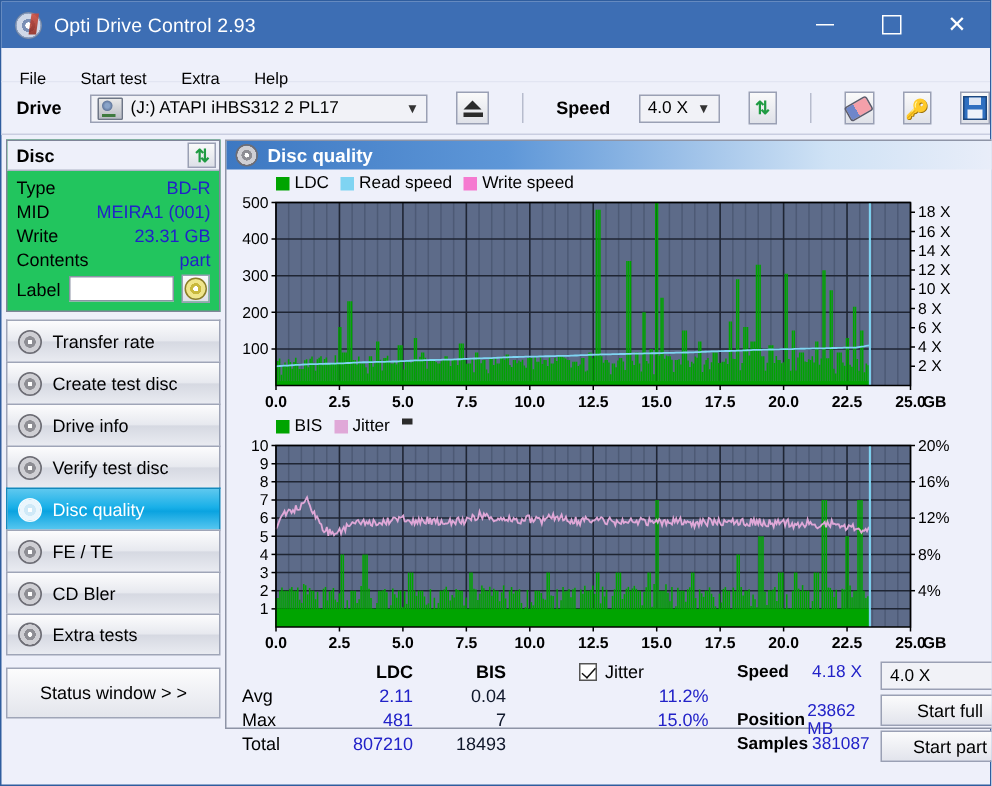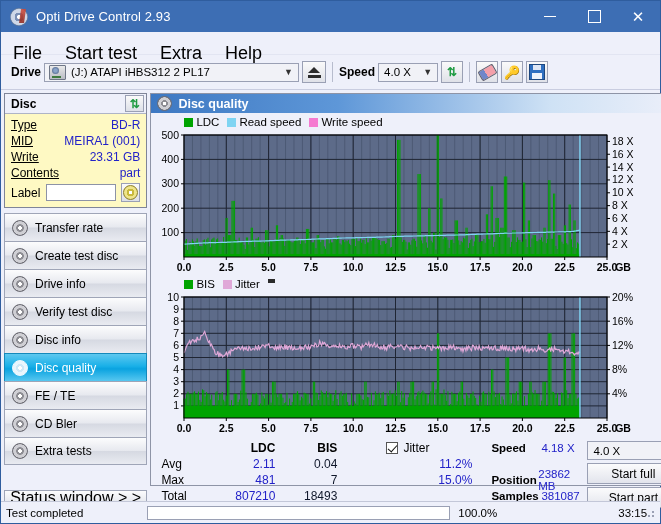--- a/index.html
+++ b/index.html
@@ -41,25 +41,25 @@
     color:#fff;font-size:13px;
   }
   .win-btn .minus{display:block;width:12px;height:1px;background:#fff;}
   .win-btn .square{display:block;width:11px;height:11px;border:1px solid #fff;}
   .win-btn .xsym{font-size:15px;line-height:1;}
   
   .menubar{
     height:22px;background:#eef0fa;display:flex;align-items:center;
     padding-left:10px;gap:19px;border-bottom:1px solid #e2e5f2;
   }
-  .menu-item{font-size:18px;color:#000;padding:1px 2px;margin-top:20px;}
+  .menu-item{font-size:11px;color:#000;padding:1px 2px;margin-top:20px;}
   
   .drivebar{
     height:34px;background:#eef0fa;display:flex;align-items:center;
-    padding-left:10px;gap:3px;border-bottom:1px solid #c9cde0;
+    padding-left:10px;gap:19px;border-bottom:1px solid #c9cde0;
   }
   .lbl-bold{font-weight:bold;font-size:12px;color:#000;}
   .combo{
     height:19px;background:#f1f2f7;border:1px solid #9aa0b4;
     display:flex;align-items:center;box-sizing:border-box;
     font-size:11.5px;color:#000;position:relative;
   }
   .combo .caret{
     margin-left:auto;margin-right:5px;font-size:9px;color:#333;
   }
@@ -101,31 +101,31 @@
   .ico-keys{font-size:13px;line-height:1;color:#c9a227;}
   .ico-save{
     width:14px;height:14px;background:#2f6fc0;border:1px solid #1d477f;position:relative;
   }
   .ico-save:before{content:"";position:absolute;left:3px;top:0;width:8px;height:5px;background:#dfe7f5;}
   .ico-save:after{content:"";position:absolute;left:2px;bottom:0;width:10px;height:6px;background:#eef2fa;}
   
   .body{display:flex;height:399px;}
   .sidebar{width:158px;padding:3px 3px 0 3px;box-sizing:border-box;}
   
-  .panel{border:1px solid #7f8598;background:#fef9c3;box-sizing:border-box;}
+  .panel{border:1px solid #7f8598;background:#22c55e;box-sizing:border-box;}
   .panel-head{
     height:19px;display:flex;align-items:center;padding:0 2px 0 6px;
     background:#eef0fa;border-bottom:1px solid #aeb4c6;
   }
   .panel-head .ttl{font-weight:bold;font-size:12px;}
   .panel-head .hbtn{margin-left:auto;width:19px;height:17px;border:1px solid #9aa0b4;
     background:linear-gradient(180deg,#fafafa,#dde0e8);display:flex;align-items:center;justify-content:center;box-sizing:border-box;}
   .disc-rows{padding:3px 6px 4px 6px;}
   .drow{display:flex;align-items:center;height:16px;}
-  .drow .k{font-size:12px;color:#000;text-decoration:underline;}
+  .drow .k{font-size:12px;color:#000;}
   .drow .v{margin-left:auto;font-size:12px;color:#2222c8;}
   .label-row{display:flex;align-items:center;height:21px;margin-top:1px;}
   .label-row .k{font-size:12px;}
   .label-input{
     width:70px;height:17px;margin-left:6px;background:#fff;border:1px solid #8d93a6;box-sizing:border-box;
   }
   .label-row .hbtn{margin-left:5px;width:19px;height:19px;border:1px solid #9aa0b4;
     background:linear-gradient(180deg,#fafafa,#dde0e8);display:flex;align-items:center;justify-content:center;box-sizing:border-box;}
   .cd-ico{width:13px;height:13px;border-radius:50%;
     background:radial-gradient(circle,#fff 0 18%,#c9b93d 19% 40%,#efe58a 41% 72%,#bfae35 73% 100%);
@@ -141,23 +141,23 @@
   .navbtn:last-child{border-bottom:1px solid #9fa5b7;}
   .navbtn.active{
     background:linear-gradient(180deg,#5ec8ef 0%,#19b0e8 45%,#0aa3e0 55%,#57c7f0 100%);
     color:#fff;border-color:#1489bb;
   }
   .nav-ico{width:14px;height:14px;flex:none;border-radius:50%;
     background:radial-gradient(circle,#fff 0 16%,#8e8e94 17% 38%,#cfcfd4 39% 68%,#85858c 69% 100%);
     border:1px solid #6d6d75;}
   .navbtn.active .nav-ico{background:radial-gradient(circle,#fff 0 16%,#cfe9f7 17% 40%,#eaf6fd 41% 70%,#bfe2f5 71% 100%);border-color:#f2fbff;}
   .statusbtn{
-    margin-top:25px;height:15px;border:1px solid #9fa5b7;box-sizing:border-box;
+    margin-top:8px;height:34px;border:1px solid #9fa5b7;box-sizing:border-box;
     background:linear-gradient(180deg,#fcfcfd,#e3e5ec);
-    display:flex;align-items:center;justify-content:center;font-size:16px;
+    display:flex;align-items:center;justify-content:center;font-size:12px;
   }
   
   .main{flex:1;padding:3px 4px 0 0;box-sizing:border-box;}
   .main-inner{border:1px solid #8e94a6;height:393px;box-sizing:border-box;background:#eef0fa;}
   .dq-header{
     height:19px;display:flex;align-items:center;gap:6px;padding-left:6px;
     background:linear-gradient(90deg,#3d78c2 0%,#5e97d8 35%,#cfe2f5 75%,#eef0fa 100%);
     color:#fff;font-weight:bold;font-size:12.5px;
   }
   .dq-header .nav-ico{width:13px;height:13px;}
@@ -317,24 +317,20 @@
           <span class="nav-ico"></span>
           <span>Create test disc</span>
         </div>
         <div class="navbtn">
           <span class="nav-ico"></span>
           <span>Drive info</span>
         </div>
         <div class="navbtn">
           <span class="nav-ico"></span>
           <span>Verify test disc</span>
-        </div>
-        <div class="navbtn">
-          <span class="nav-ico"></span>
-          <span>Disc info</span>
         </div>
         <div class="navbtn active">
           <span class="nav-ico"></span>
           <span>Disc quality</span>
         </div>
         <div class="navbtn">
           <span class="nav-ico"></span>
           <span>FE / TE</span>
         </div>
         <div class="navbtn">
@@ -1330,23 +1326,14 @@
               <div class="actbtn">Start full</div>
               <div class="actbtn">Start part</div>
             </div>
           </div>
         </div>
 
       </div>
     </div>
   </div>
 
-  <div class="statusbar">
-    <span class="sb-text">Test completed</span>
-    <span class="sb-barwrap">
-      <span class="sb-bar" id="sbbar" style="width: 100%;"></span>
-    </span>
-    <span class="sb-pct">100.0%</span>
-    <span class="sb-time">33:15</span>
-    <span class="grip"></span>
-  </div>
 
 </div>
 
 </body></html>

